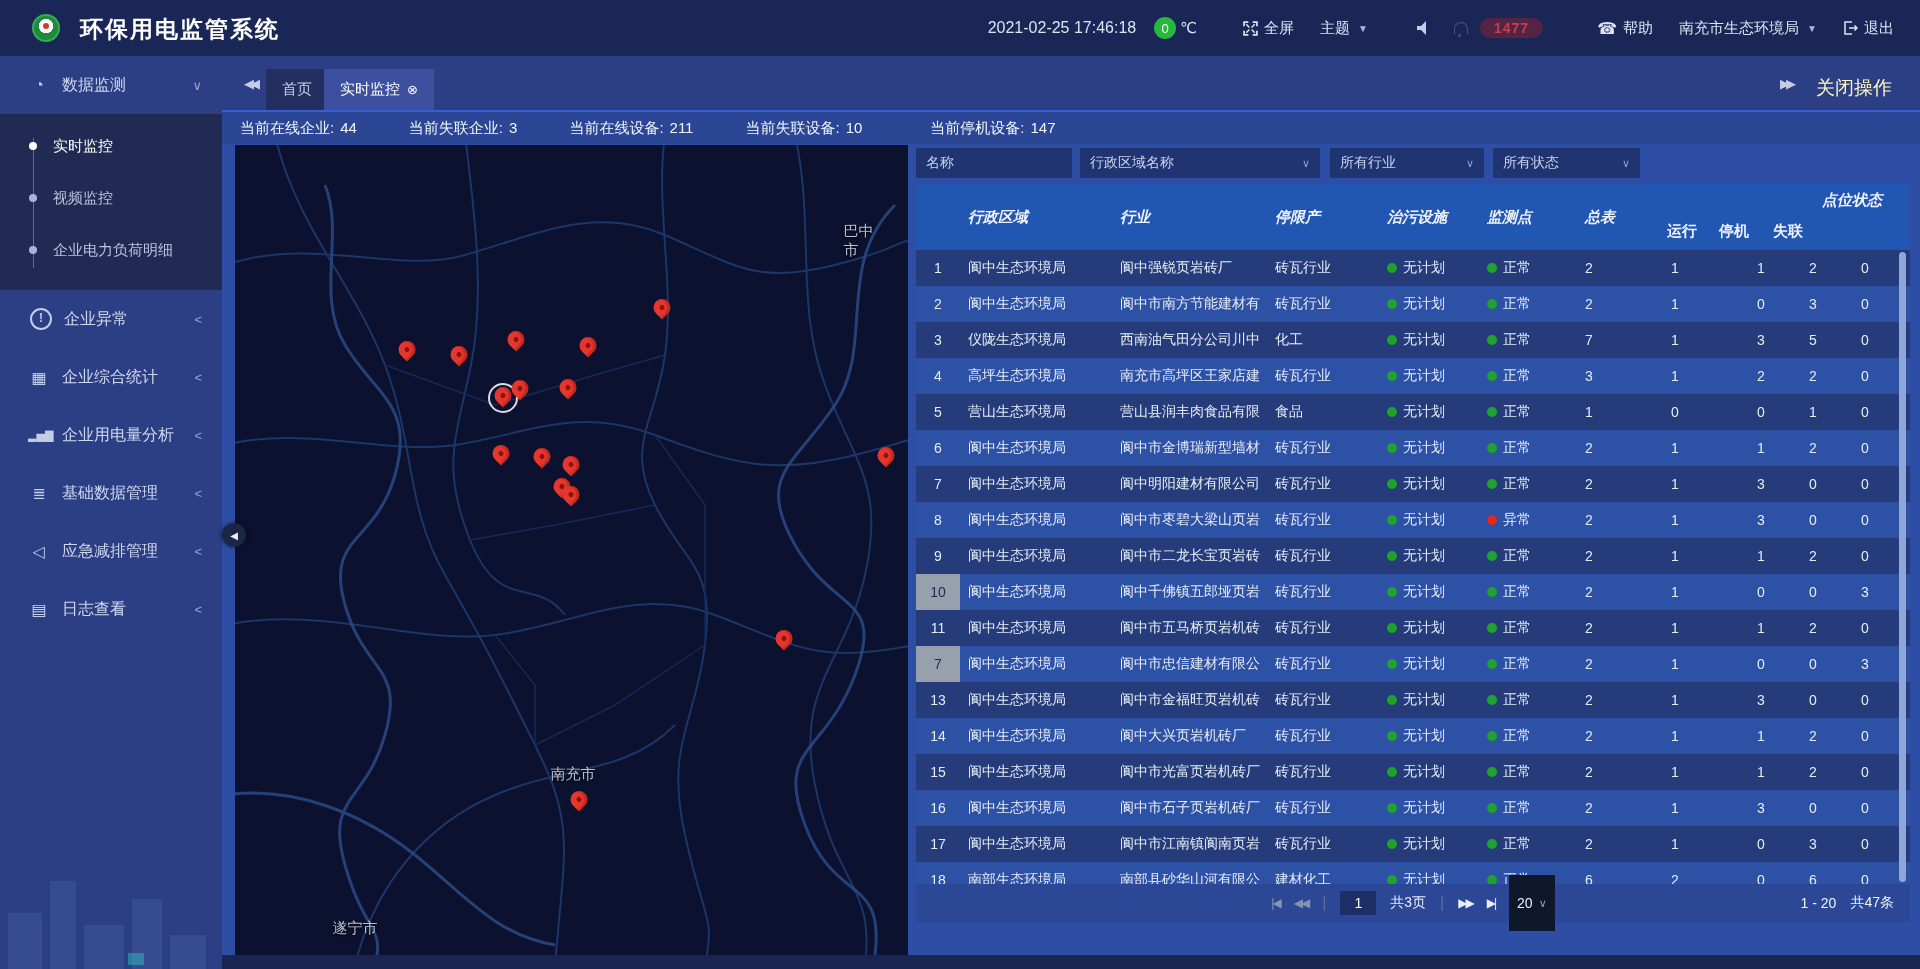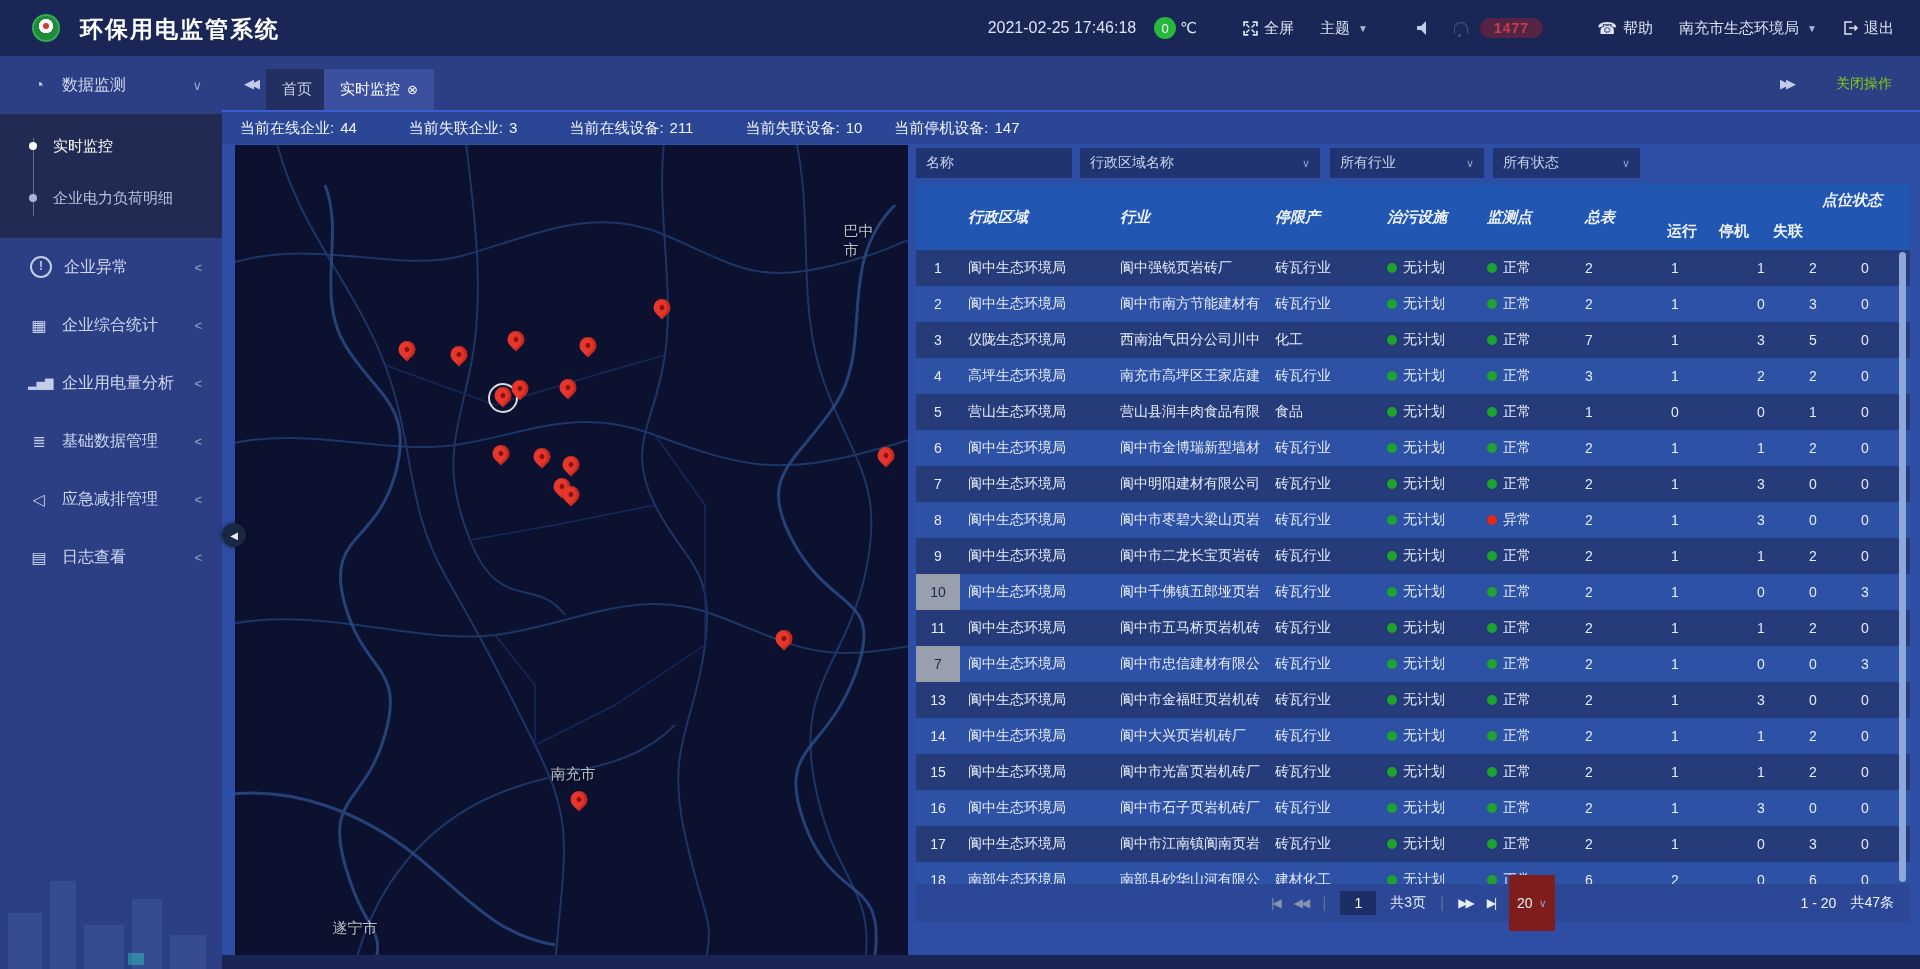--- a/index.html
+++ b/index.html
@@ -44,21 +44,21 @@
   .skyline{position:absolute;bottom:0;left:0;width:222px;height:130px;overflow:hidden;pointer-events:none;}
   .sk{position:absolute;bottom:0;background:rgba(130,160,230,.13);}
   .sk-teal{position:absolute;background:rgba(45,205,190,.45);}
   
   .tabbar{position:absolute;left:222px;top:56px;width:1698px;height:56px;background:#2c3e84;border-bottom:2px solid #3a5ed2;box-sizing:border-box;z-index:10;}
   .tab-arrow{position:absolute;top:20px;font-size:13px;color:#c3cde8;letter-spacing:-4px;cursor:pointer;}
   .tab{position:absolute;top:13px;height:41px;display:flex;align-items:center;justify-content:center;font-size:15px;padding:0 16px;cursor:pointer;}
   .tab.inactive{background:#232f60;color:#c6cfe8;}
   .tab.active{background:#3c509f;color:#fff;gap:7px;}
   .tab-close{font-size:13px;color:#fff;}
-  .close-ops{position:absolute;right:28px;top:19px;font-size:14px;color:#84cc16;cursor:pointer;}
+  .close-ops{position:absolute;right:28px;top:19px;font-size:19px;color:#fef9c3;cursor:pointer;}
   
   .statsbar{position:absolute;left:222px;top:112px;width:1698px;height:32px;background:#2a4695;display:flex;align-items:center;z-index:5;}
   .stat{display:flex;margin-left:18px;font-size:15px;color:#f2f5fc;white-space:nowrap;}
   .stat:first-child{margin-left:18px;}
   .stat .st-v{margin-left:6px;}
   
   .map{position:absolute;left:235px;top:145px;width:673px;height:810px;background:#0b112e;overflow:hidden;}
   .map svg{position:absolute;left:0;top:0;}
   .city{position:absolute;color:#b9c2d4;font-size:15px;text-shadow:0 1px 2px #000;transform:translate(-50%,-50%);}
   .pin{position:absolute;width:17px;height:17px;background:#e5372d;border-radius:50% 50% 50% 0;transform:translate(-50%,-100%) rotate(-45deg);box-shadow:inset -2px -2px 2px rgba(120,10,5,.35);cursor:pointer;}
@@ -90,21 +90,21 @@
   .c-no.sel{background:#98a0ad;color:#1c2a55;}
   .c-dot{display:flex;align-items:center;gap:6px;}
   .dot9{width:10px;height:10px;border-radius:50%;flex:none;}
   .scrollthumb{position:absolute;left:1899px;top:252px;width:7px;height:630px;background:#8ea6d8;border-radius:4px;z-index:6;cursor:pointer;}
   
   .pager{position:absolute;left:916px;top:884px;width:994px;height:38px;background:#2b4796;display:flex;align-items:center;justify-content:center;gap:14px;font-size:14px;color:#e8edf8;}
   .pg-btn{letter-spacing:-2px;font-size:12px;cursor:pointer;}
   .pg-disabled{color:#8792b3;}
   .pg-sep{color:#5f6f9e;font-size:16px;}
   .pg-input{width:36px;height:24px;background:#1d2e66;color:#fff;text-align:center;line-height:24px;font-size:14px;cursor:text;}
-  .pg-size{background:#7f1d1d;height:24px;padding:16px 8px;display:flex;align-items:center;gap:6px;cursor:pointer;}
+  .pg-size{background:#0f172a;height:24px;padding:16px 8px;display:flex;align-items:center;gap:6px;cursor:pointer;}
   .pg-range{position:absolute;right:16px;top:0;height:38px;display:flex;align-items:center;gap:14px;color:#f0f4fb;}
   .bottom-strip{position:absolute;left:222px;top:955px;width:1698px;height:14px;background:#1a2554;}
 </style>
 </head>
 <body>
 
 <div class="top">
   <span class="logo"></span>
   <span class="app-title">环保用电监管系统</span>
   <div class="top-right">
@@ -158,20 +158,24 @@
         <span class="side-chev">∨</span>
       </div>
       <div class="side-sub">
         <span class="vline"></span>
         <div class="sub-item active">
           <span class="dot"></span>
           <span>实时监控</span>
         </div>
         <div class="sub-item">
           <span class="dot"></span>
+          <span>视频监控</span>
+        </div>
+        <div class="sub-item">
+          <span class="dot"></span>
           <span>企业电力负荷明细</span>
         </div>
       </div>
       <div class="side-group">
         <span class="ico circ">!</span>
         <span>企业异常</span>
         <span class="side-chev">&lt;</span>
       </div>
       <div class="side-group">
         <span class="ico">▦</span>
@@ -232,21 +236,21 @@
       <span class="st-v">3</span>
     </div>
     <div class="stat" style="margin-left: 52px;">
       <span class="st-l">当前在线设备:</span>
       <span class="st-v">211</span>
     </div>
     <div class="stat" style="margin-left: 52px;">
       <span class="st-l">当前失联设备:</span>
       <span class="st-v">10</span>
     </div>
-    <div class="stat" style="margin-left: 32px; text-align: center;">
+    <div class="stat" style="margin-left: 68px; text-align: center;">
       <span class="st-l">当前停机设备:</span>
       <span class="st-v">147</span>
     </div>
   </div>
 
 <div class="map">
   <svg width="673" height="810" viewBox="0 0 673 810">
     <g fill="none" stroke="#1c3667" stroke-width="2">
       <path d="M-10 120 C80 90 160 130 230 110 S360 60 430 90 520 140 600 120 660 90 690 100"></path>
       <path d="M40 -10 C60 80 120 140 150 220 S170 360 210 430 260 520 300 600 330 700 320 820"></path>

